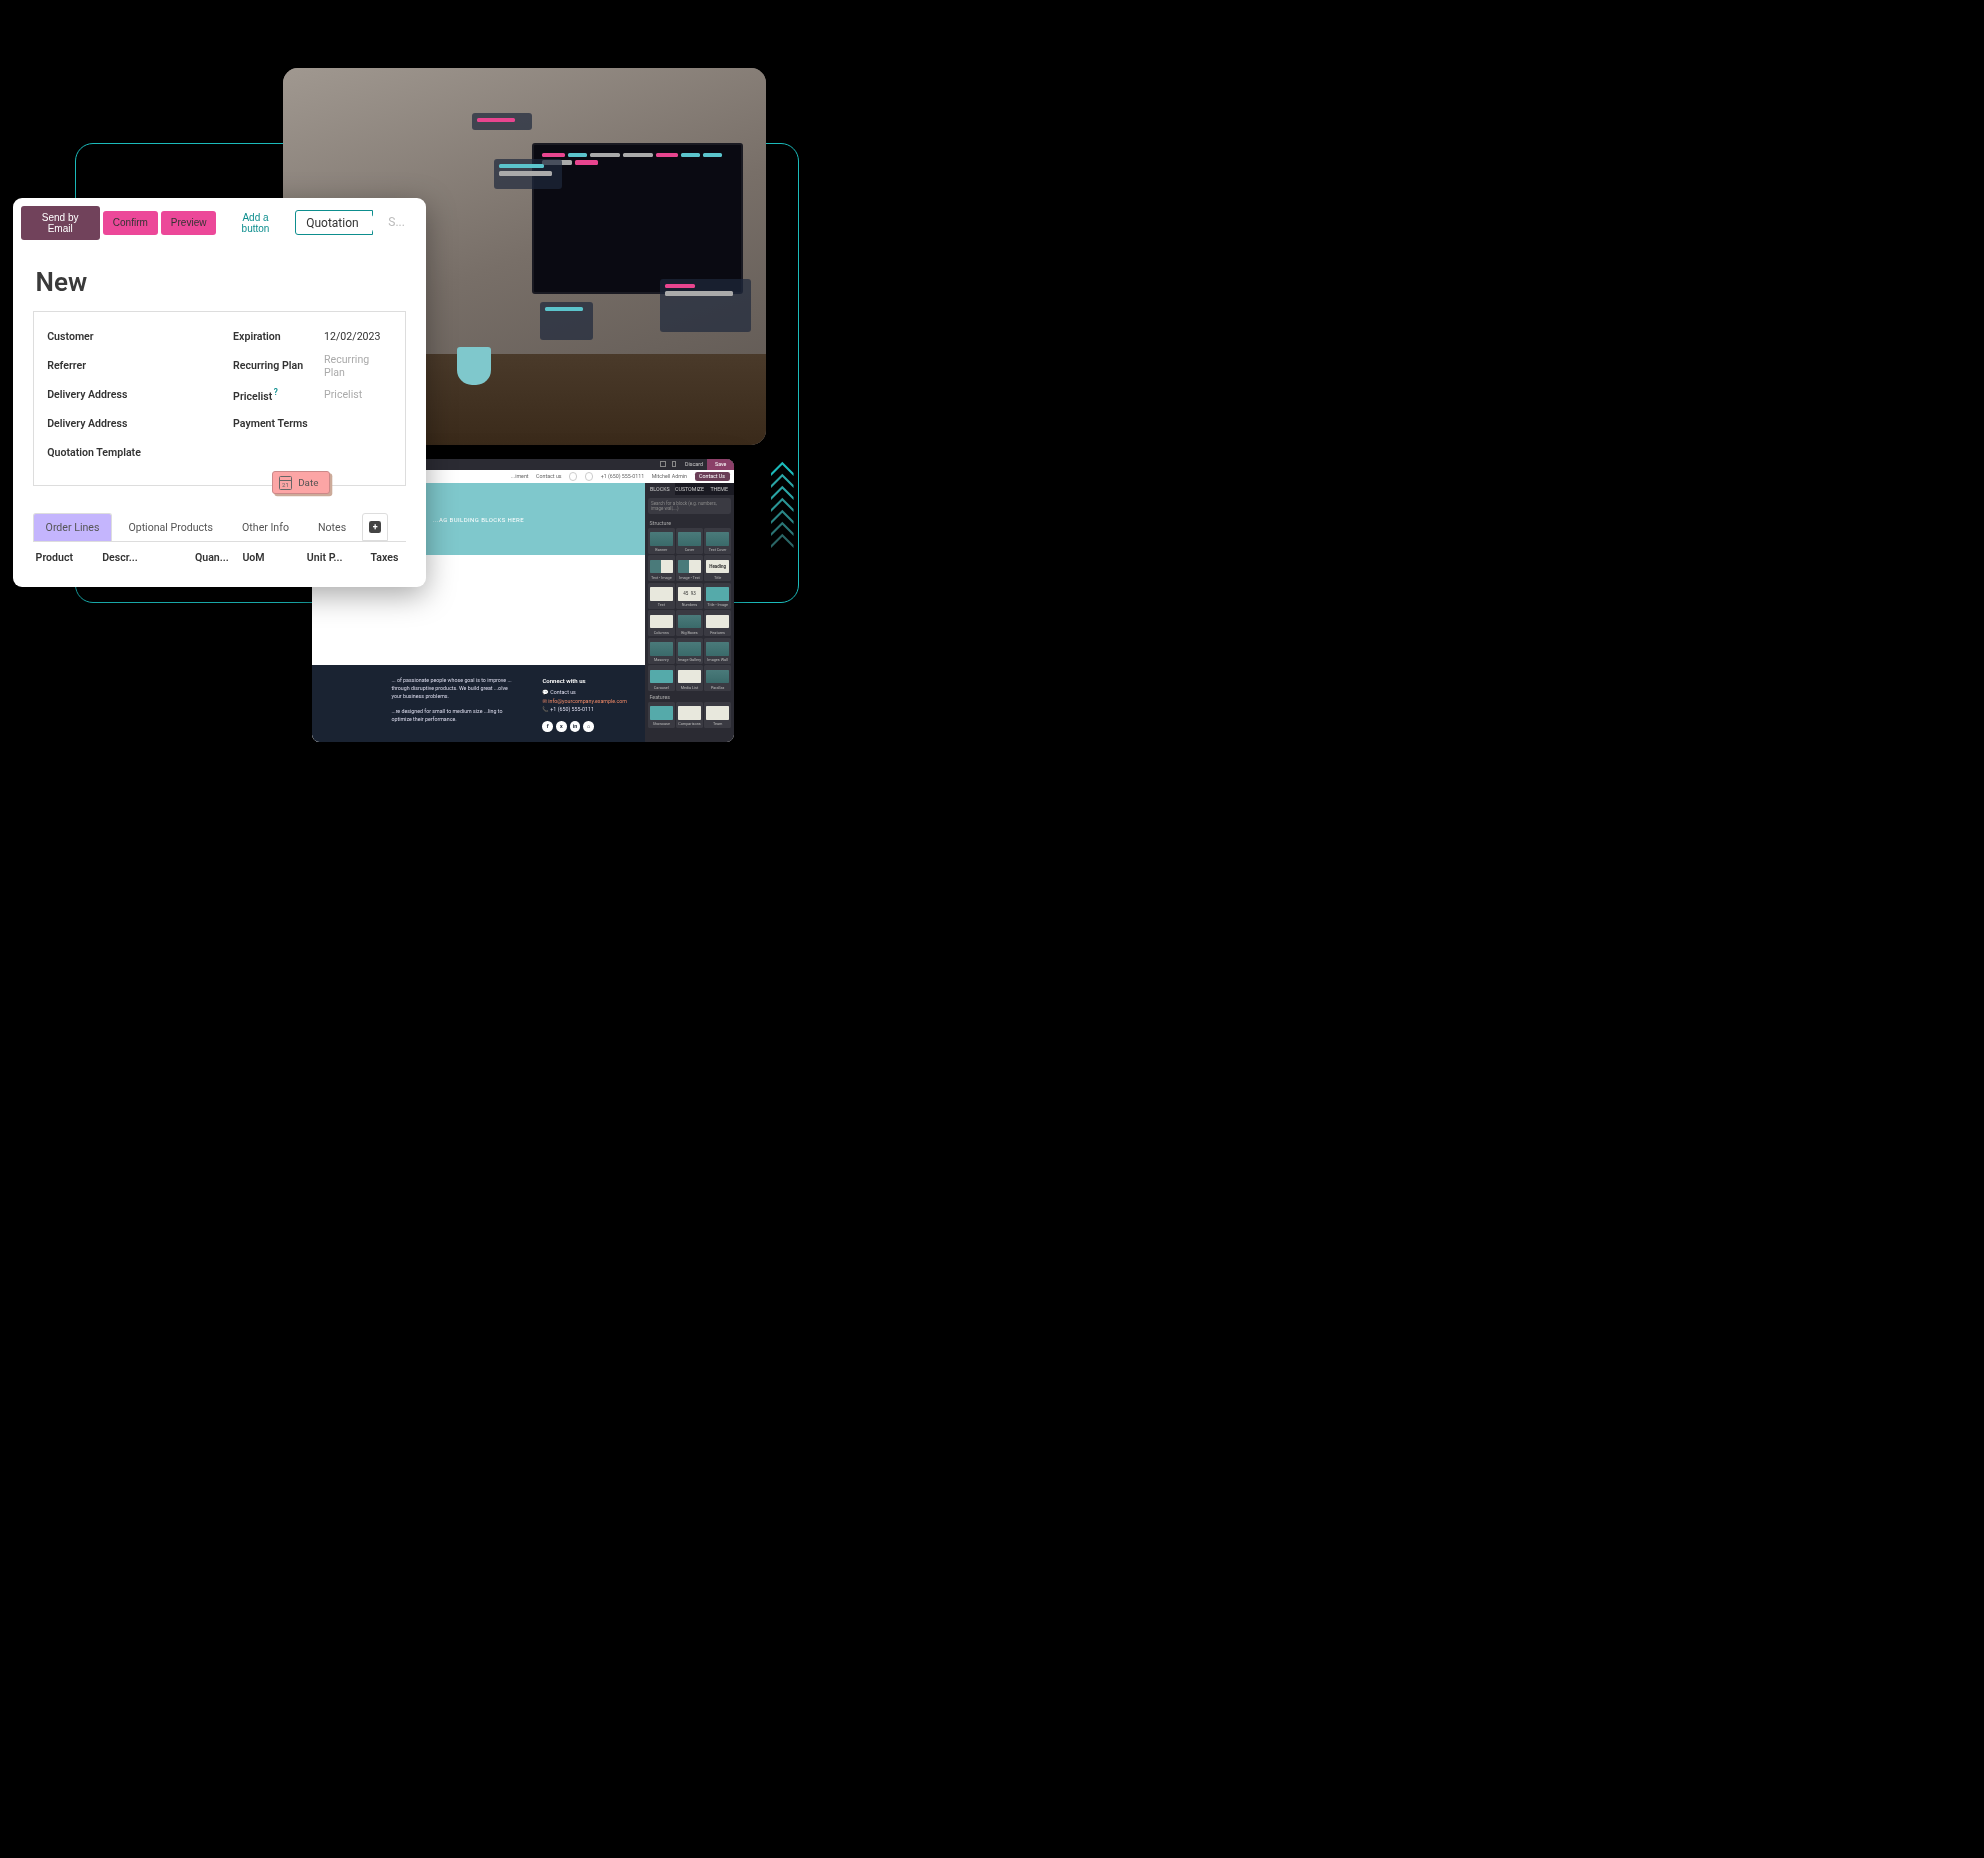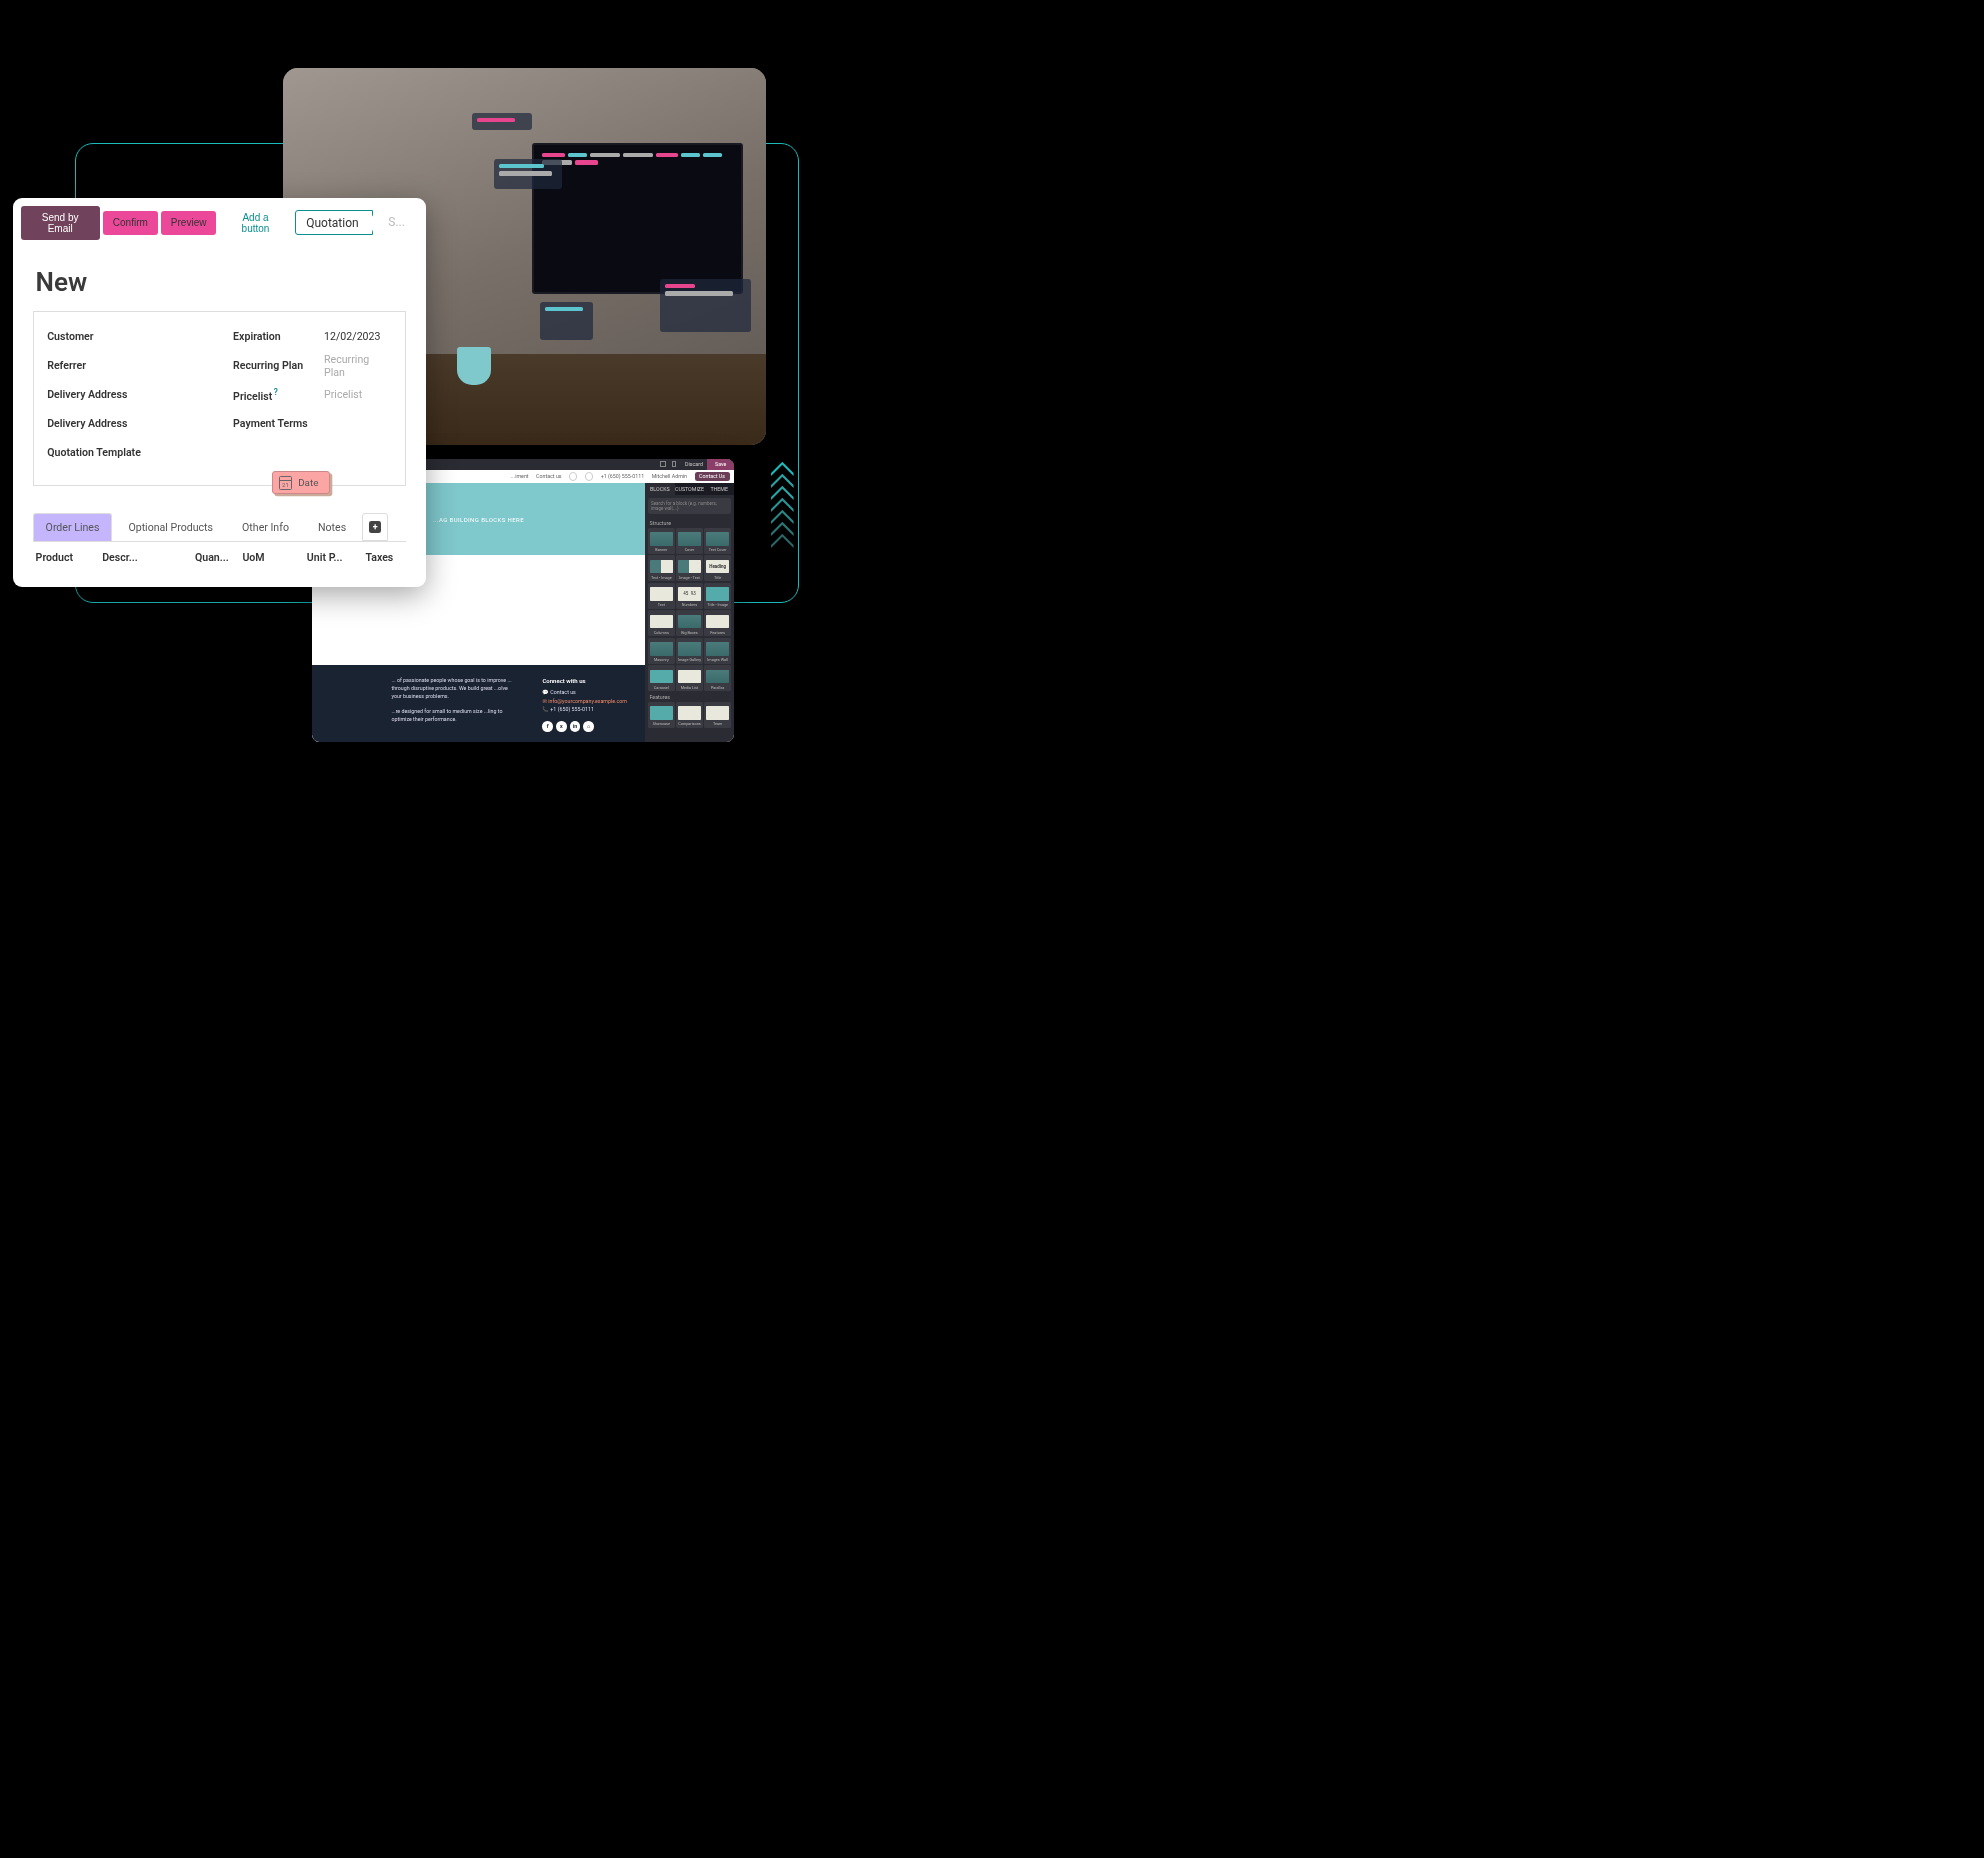--- a/index.html
+++ b/index.html
@@ -266,21 +266,21 @@
   font-size: 10.6px;
   color: #333;
   font-weight: 600;
   gap: 13.6px;
 }
 .cols-row span:nth-child(1){flex:0 0 53px;}
 .cols-row span:nth-child(2){flex:0 0 45px;}
 .cols-row span:nth-child(3){flex:0 0 53px; margin-left:15px;text-align:right;}
 .cols-row span:nth-child(4){flex:0 0 38px;}
 .cols-row span:nth-child(5){flex:0 0 45px; margin-left:auto;}
-.cols-row span:nth-child(6){flex:0 0 38px;}
+.cols-row span:nth-child(6){flex:0 0 38px;text-align:center;}
 
 
 .web-card {
   position: absolute;
   left: 312px;
   top: 459px;
   width: 422px;
   height: 283px;
   border-radius: 7.5px;
   overflow: hidden;

